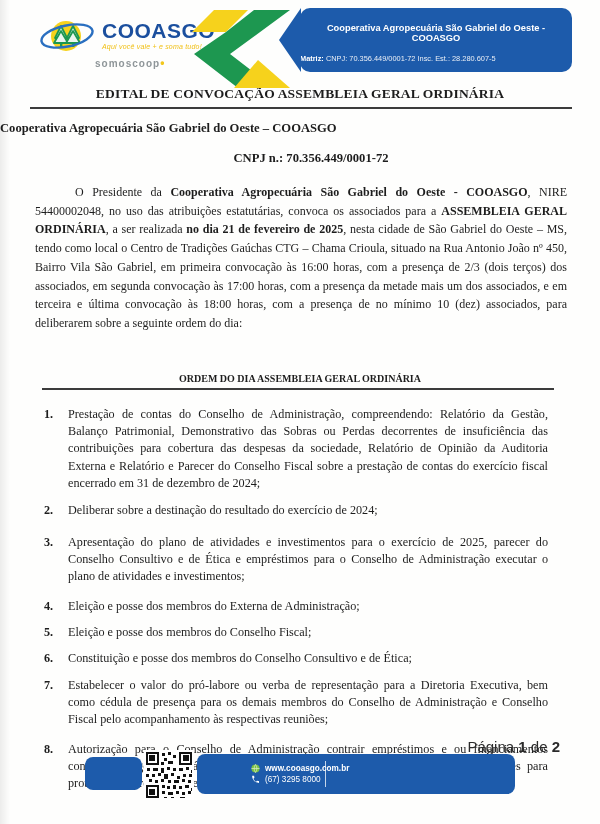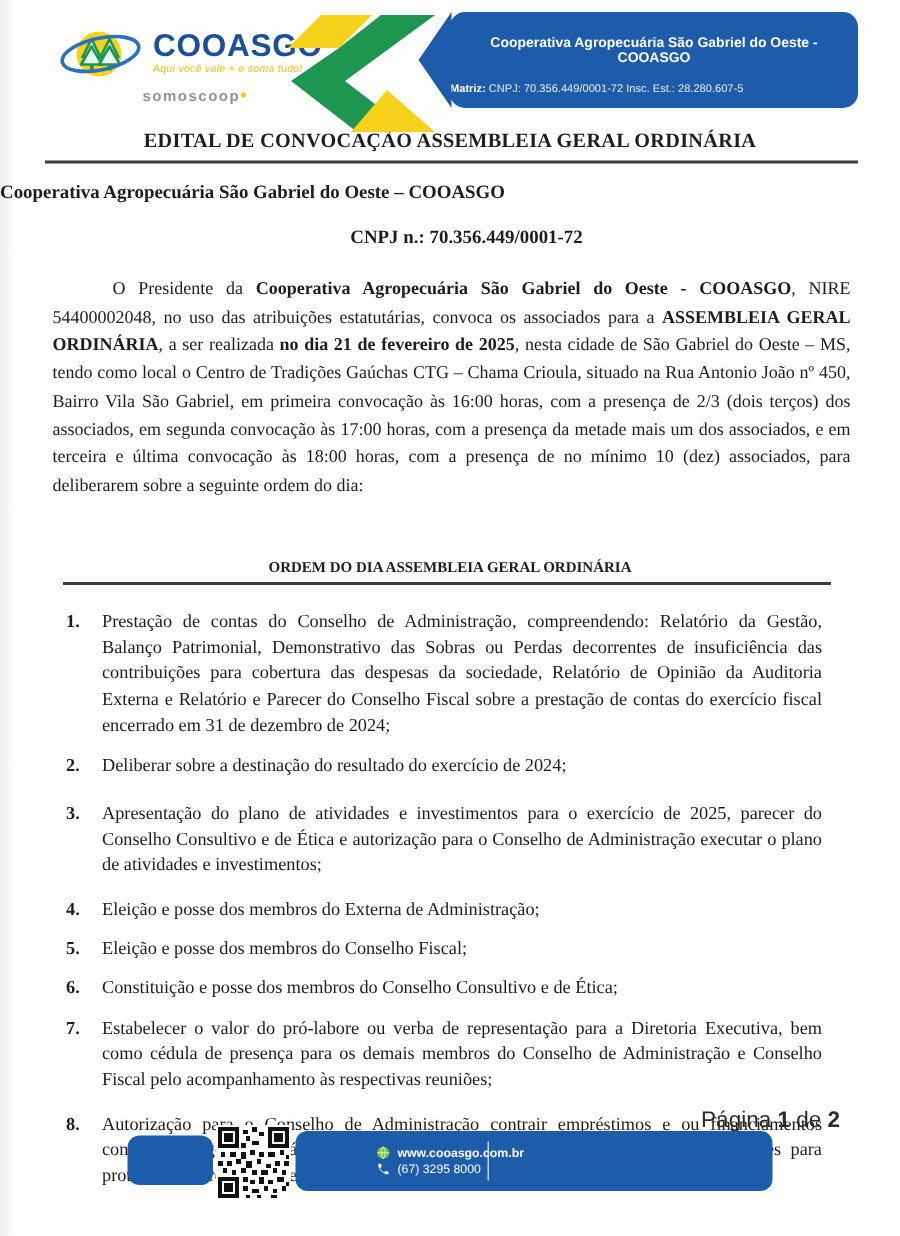--- a/index.html
+++ b/index.html
@@ -141,21 +141,21 @@
     <div class="item" style="margin-bottom:10px;">
       <span class="num">1.</span>
       <span class="txt">Prestação de contas do Conselho de Administração, compreendendo: Relatório da Gestão, Balanço Patrimonial, Demonstrativo das Sobras ou Perdas decorrentes de insuficiência das contribuições para cobertura das despesas da sociedade, Relatório de Opinião da Auditoria Externa e Relatório e Parecer do Conselho Fiscal sobre a prestação de contas do exercício fiscal encerrado em 31 de dezembro de 2024;</span>
     </div>
     <div class="item" style="margin-bottom:14px;">
       <span class="num">2.</span>
       <span class="txt">Deliberar sobre a destinação do resultado do exercício de 2024;</span>
     </div>
     <div class="item" style="margin-bottom:12px;">
       <span class="num">3.</span>
-      <span class="txt">Apresentação do plano de atividades e investimentos para o exercício de 2025, parecer do Conselho Consultivo e de Ética e autorização para o Conselho de Administração executar o plano de atividades e investimentos;</span>
+      <span class="txt">Apresentação do plano de atividades e investimentos para o exercício de 2025, parecer do Conselho Consultivo e de Ética e empréstimos para o Conselho de Administração executar o plano de atividades e investimentos;</span>
     </div>
     <div class="item">
       <span class="num">4.</span>
       <span class="txt">Eleição e posse dos membros do Externa de Administração;</span>
     </div>
     <div class="item">
       <span class="num">5.</span>
       <span class="txt">Eleição e posse dos membros do Conselho Fiscal;</span>
     </div>
     <div class="item">

